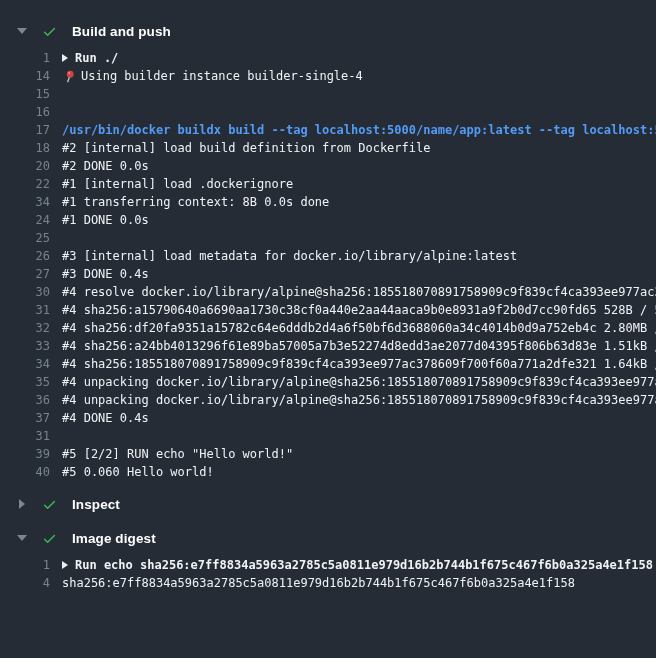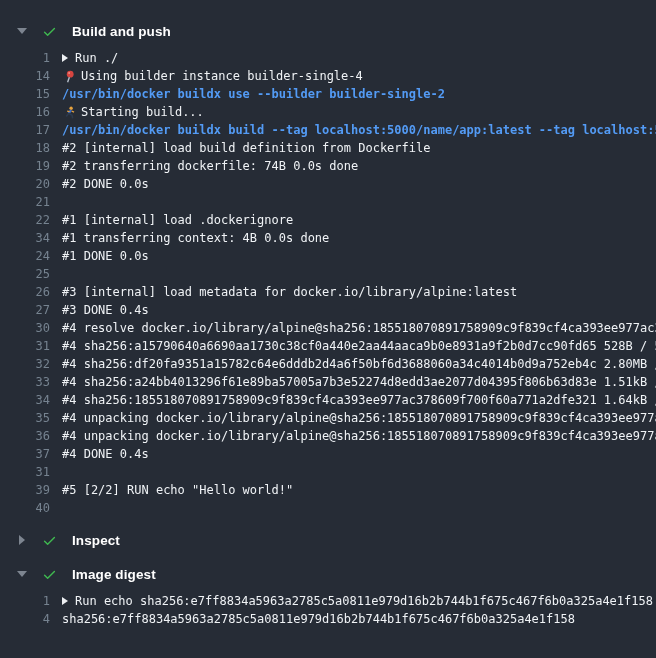--- a/index.html
+++ b/index.html
@@ -11,21 +11,21 @@
   .chev-right{width:0;height:0;border-top:5px solid transparent;border-bottom:5px solid transparent;border-left:6px solid #7d8590;}
   .check{margin-left:13px;width:16px;height:16px;display:flex;align-items:center;justify-content:center;}
   .sec-title{margin-left:15px;color:#ffffff;font-size:13.5px;font-weight:700;letter-spacing:.1px;}
   .log-block{padding:5px 0 10px 0;}
   .log-block.digest{padding-bottom:0;}
   .log-row{display:flex;height:18px;line-height:18px;font-family:"DejaVu Sans Mono",monospace;font-size:12px;white-space:pre;}
   .ln{width:50px;flex:0 0 50px;text-align:right;color:#768390;cursor:pointer;}
   .lc{margin-left:12px;color:#f0f3f6;display:flex;align-items:center;overflow:hidden;}
   .lc .txt{white-space:pre;}
   .cmd .txt{color:#539bf5;font-weight:600;}
-  .grp .txt{font-weight:400;}
+  .grp .txt{font-weight:700;}
   .play{width:0;height:0;border-top:4px solid transparent;border-bottom:4px solid transparent;border-left:6px solid #eceff2;margin-right:7px;flex:0 0 auto;}
   .emoji{width:14px;height:14px;margin-right:5px;flex:0 0 auto;display:inline-flex;align-items:center;justify-content:center;}
   .spacer8{height:8px;}
 </style>
 </head>
 <body>
 
 <div class="viewer">
   <div>
       <div class="section-header">
@@ -39,51 +39,42 @@
         </span>
         <span class="sec-title">Build and push</span>
       </div>
       <div class="log-block">
         <div class="log-row grp"><span class="ln">1</span><span class="lc"><span class="play"></span><span class="txt">Run ./</span></span></div>
         <div class="log-row"><span class="ln">14</span><span class="lc"><span class="emoji"><svg width="13" height="13" viewBox="0 0 13 13" aria-hidden="true">
                 <circle cx="7.2" cy="4.2" r="3.4" fill="#d64540"></circle>
                 <circle cx="6.1" cy="3.1" r="1.0" fill="#ef8a84"></circle>
                 <line x1="6.4" y1="7.2" x2="4.6" y2="12.2" stroke="#b6bec9" stroke-width="1.4"></line>
               </svg></span><span class="txt">Using builder instance builder-single-4</span></span></div>
-        <div class="log-row cmd"><span class="ln">15</span><span class="lc"><span class="txt">/usr/bin/docker buildx use --builder builder-single-2</span></span></div>
-        <div class="log-row"><span class="ln">16</span><span class="lc"><span class="emoji"><svg width="13" height="13" viewBox="0 0 13 13" aria-hidden="true">
-                <circle cx="8.1" cy="2.2" r="1.7" fill="#e8a33d"></circle>
-                <path d="M8 4.2 L5.8 7.2" stroke="#3b6fd0" stroke-width="2.2" fill="none"></path>
-                <path d="M5.8 7.2 L9.1 9.2 L9.6 12.4" stroke="#2d3a4d" stroke-width="1.6" fill="none"></path>
-                <path d="M5.8 7.2 L3.2 10.6" stroke="#2d3a4d" stroke-width="1.6" fill="none"></path>
-                <path d="M8.6 5 L11 6.2" stroke="#e8a33d" stroke-width="1.3" fill="none"></path>
-                <path d="M6.6 5.6 L4.2 5.2" stroke="#e8a33d" stroke-width="1.3" fill="none"></path>
-              </svg></span><span class="txt">Starting build...</span></span></div>
+        <div class="log-row cmd"><span class="ln">15</span></div>
+        <div class="log-row"><span class="ln">16</span></div>
         <div class="log-row cmd"><span class="ln">17</span><span class="lc"><span class="txt">/usr/bin/docker buildx build --tag localhost:5000/name/app:latest --tag localhost:5000</span></span></div>
         <div class="log-row"><span class="ln">18</span><span class="lc"><span class="txt">#2 [internal] load build definition from Dockerfile</span></span></div>
-        <div class="log-row"><span class="ln">19</span><span class="lc"><span class="txt">#2 transferring dockerfile: 74B 0.0s done</span></span></div>
         <div class="log-row"><span class="ln">20</span><span class="lc"><span class="txt">#2 DONE 0.0s</span></span></div>
-        <div class="log-row"><span class="ln">21</span><span class="lc"><span class="txt"></span></span></div>
         <div class="log-row"><span class="ln">22</span><span class="lc"><span class="txt">#1 [internal] load .dockerignore</span></span></div>
-        <div class="log-row"><span class="ln">34</span><span class="lc"><span class="txt">#1 transferring context: 4B 0.0s done</span></span></div>
+        <div class="log-row"><span class="ln">34</span><span class="lc"><span class="txt">#1 transferring context: 8B 0.0s done</span></span></div>
         <div class="log-row"><span class="ln">24</span><span class="lc"><span class="txt">#1 DONE 0.0s</span></span></div>
         <div class="log-row"><span class="ln">25</span><span class="lc"><span class="txt"></span></span></div>
         <div class="log-row"><span class="ln">26</span><span class="lc"><span class="txt">#3 [internal] load metadata for docker.io/library/alpine:latest</span></span></div>
         <div class="log-row"><span class="ln">27</span><span class="lc"><span class="txt">#3 DONE 0.4s</span></span></div>
         <div class="log-row"><span class="ln">30</span><span class="lc"><span class="txt">#4 resolve docker.io/library/alpine@sha256:185518070891758909c9f839cf4ca393ee977ac3</span></span></div>
         <div class="log-row"><span class="ln">31</span><span class="lc"><span class="txt">#4 sha256:a15790640a6690aa1730c38cf0a440e2aa44aaca9b0e8931a9f2b0d7cc90fd65 528B / 5</span></span></div>
         <div class="log-row"><span class="ln">32</span><span class="lc"><span class="txt">#4 sha256:df20fa9351a15782c64e6dddb2d4a6f50bf6d3688060a34c4014b0d9a752eb4c 2.80MB /</span></span></div>
         <div class="log-row"><span class="ln">33</span><span class="lc"><span class="txt">#4 sha256:a24bb4013296f61e89ba57005a7b3e52274d8edd3ae2077d04395f806b63d83e 1.51kB /</span></span></div>
         <div class="log-row"><span class="ln">34</span><span class="lc"><span class="txt">#4 sha256:185518070891758909c9f839cf4ca393ee977ac378609f700f60a771a2dfe321 1.64kB /</span></span></div>
         <div class="log-row"><span class="ln">35</span><span class="lc"><span class="txt">#4 unpacking docker.io/library/alpine@sha256:185518070891758909c9f839cf4ca393ee977a</span></span></div>
         <div class="log-row"><span class="ln">36</span><span class="lc"><span class="txt">#4 unpacking docker.io/library/alpine@sha256:185518070891758909c9f839cf4ca393ee977a</span></span></div>
         <div class="log-row"><span class="ln">37</span><span class="lc"><span class="txt">#4 DONE 0.4s</span></span></div>
         <div class="log-row"><span class="ln">31</span><span class="lc"><span class="txt"></span></span></div>
         <div class="log-row"><span class="ln">39</span><span class="lc"><span class="txt">#5 [2/2] RUN echo "Hello world!"</span></span></div>
-        <div class="log-row"><span class="ln">40</span></div>
+        <div class="log-row"><span class="ln">40</span><span class="lc"><span class="txt">#5 0.060 Hello world!</span></span></div>
       </div>
       <div class="section-header">
         <span class="chev">
           <span class="chev-right"></span>
         </span>
         <span class="check">
           <svg width="15" height="15" viewBox="0 0 16 16" aria-hidden="true">
             <path fill="#3fb950" d="M13.78 4.22a.75.75 0 010 1.06l-7.25 7.25a.75.75 0 01-1.06 0L2.22 9.28a.75.75 0 011.06-1.06L6 10.94l6.72-6.72a.75.75 0 011.06 0z"></path>
           </svg>
         </span>

